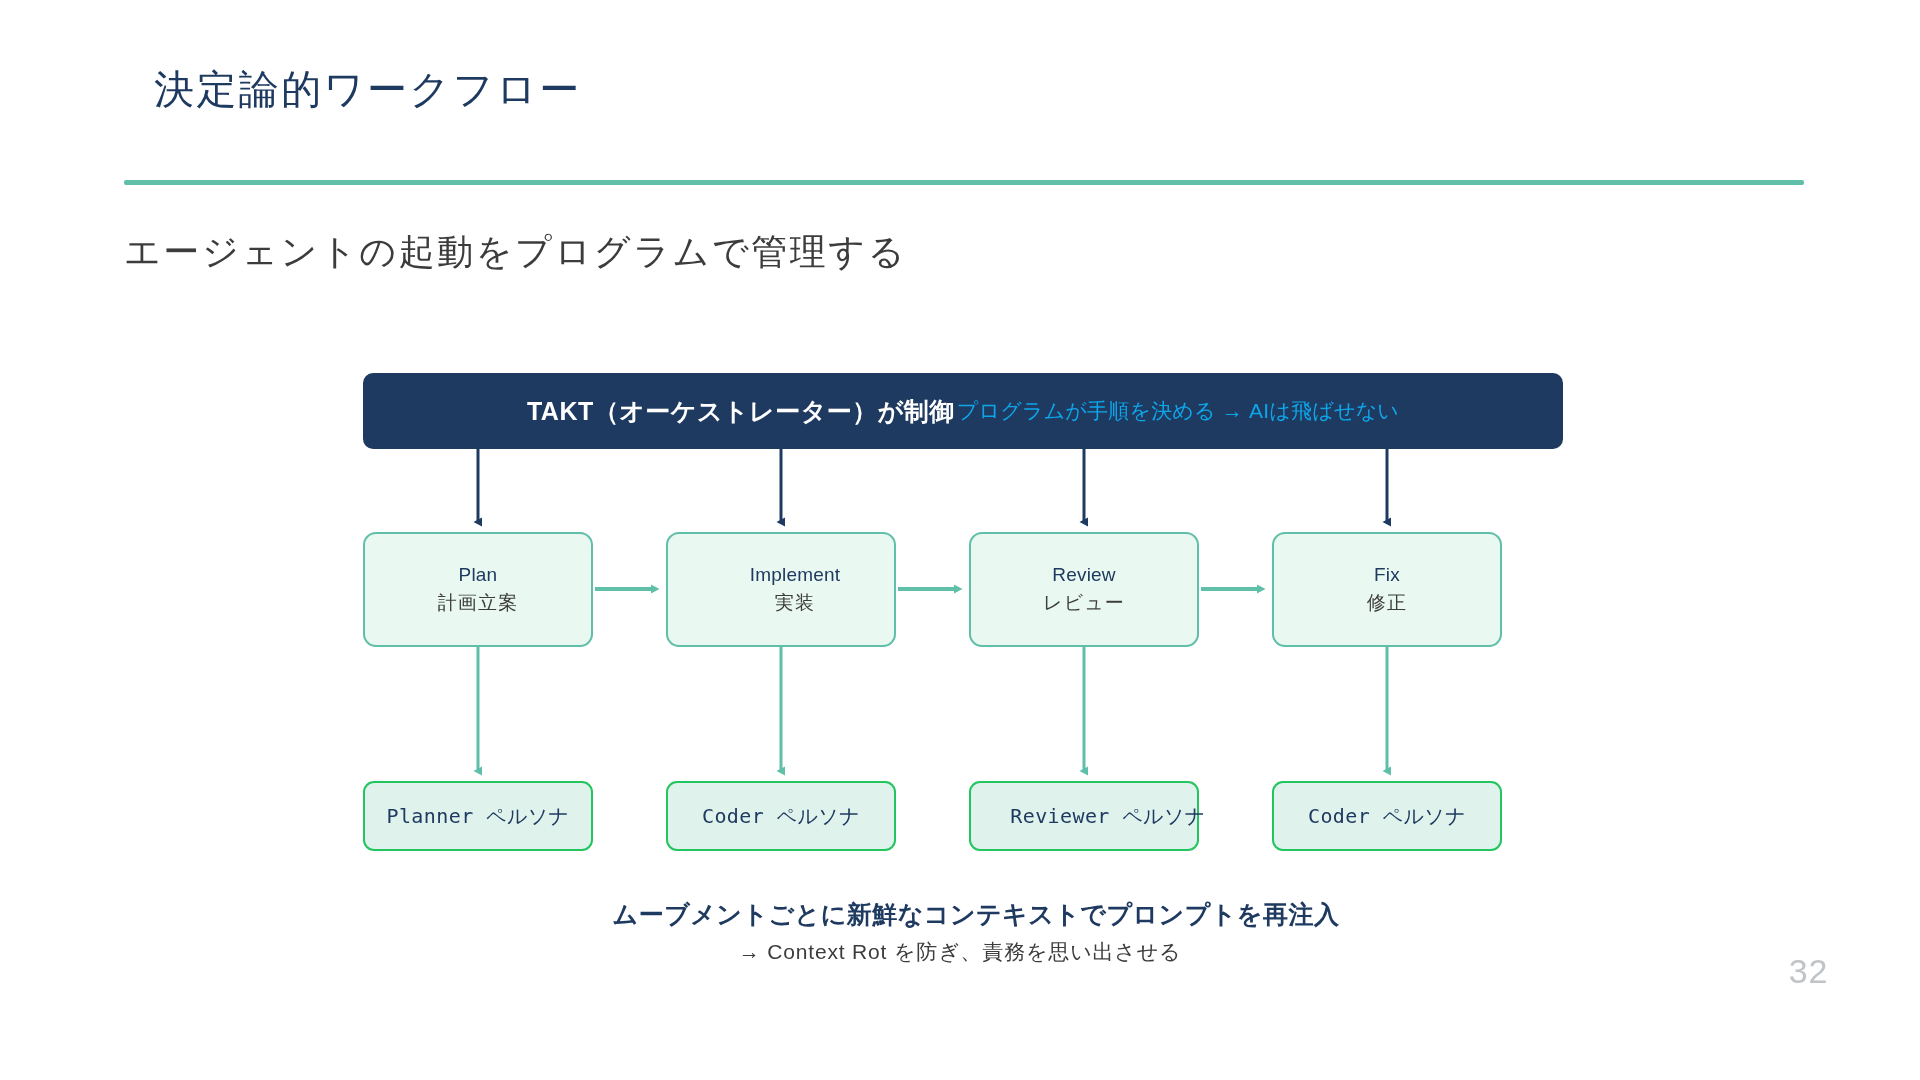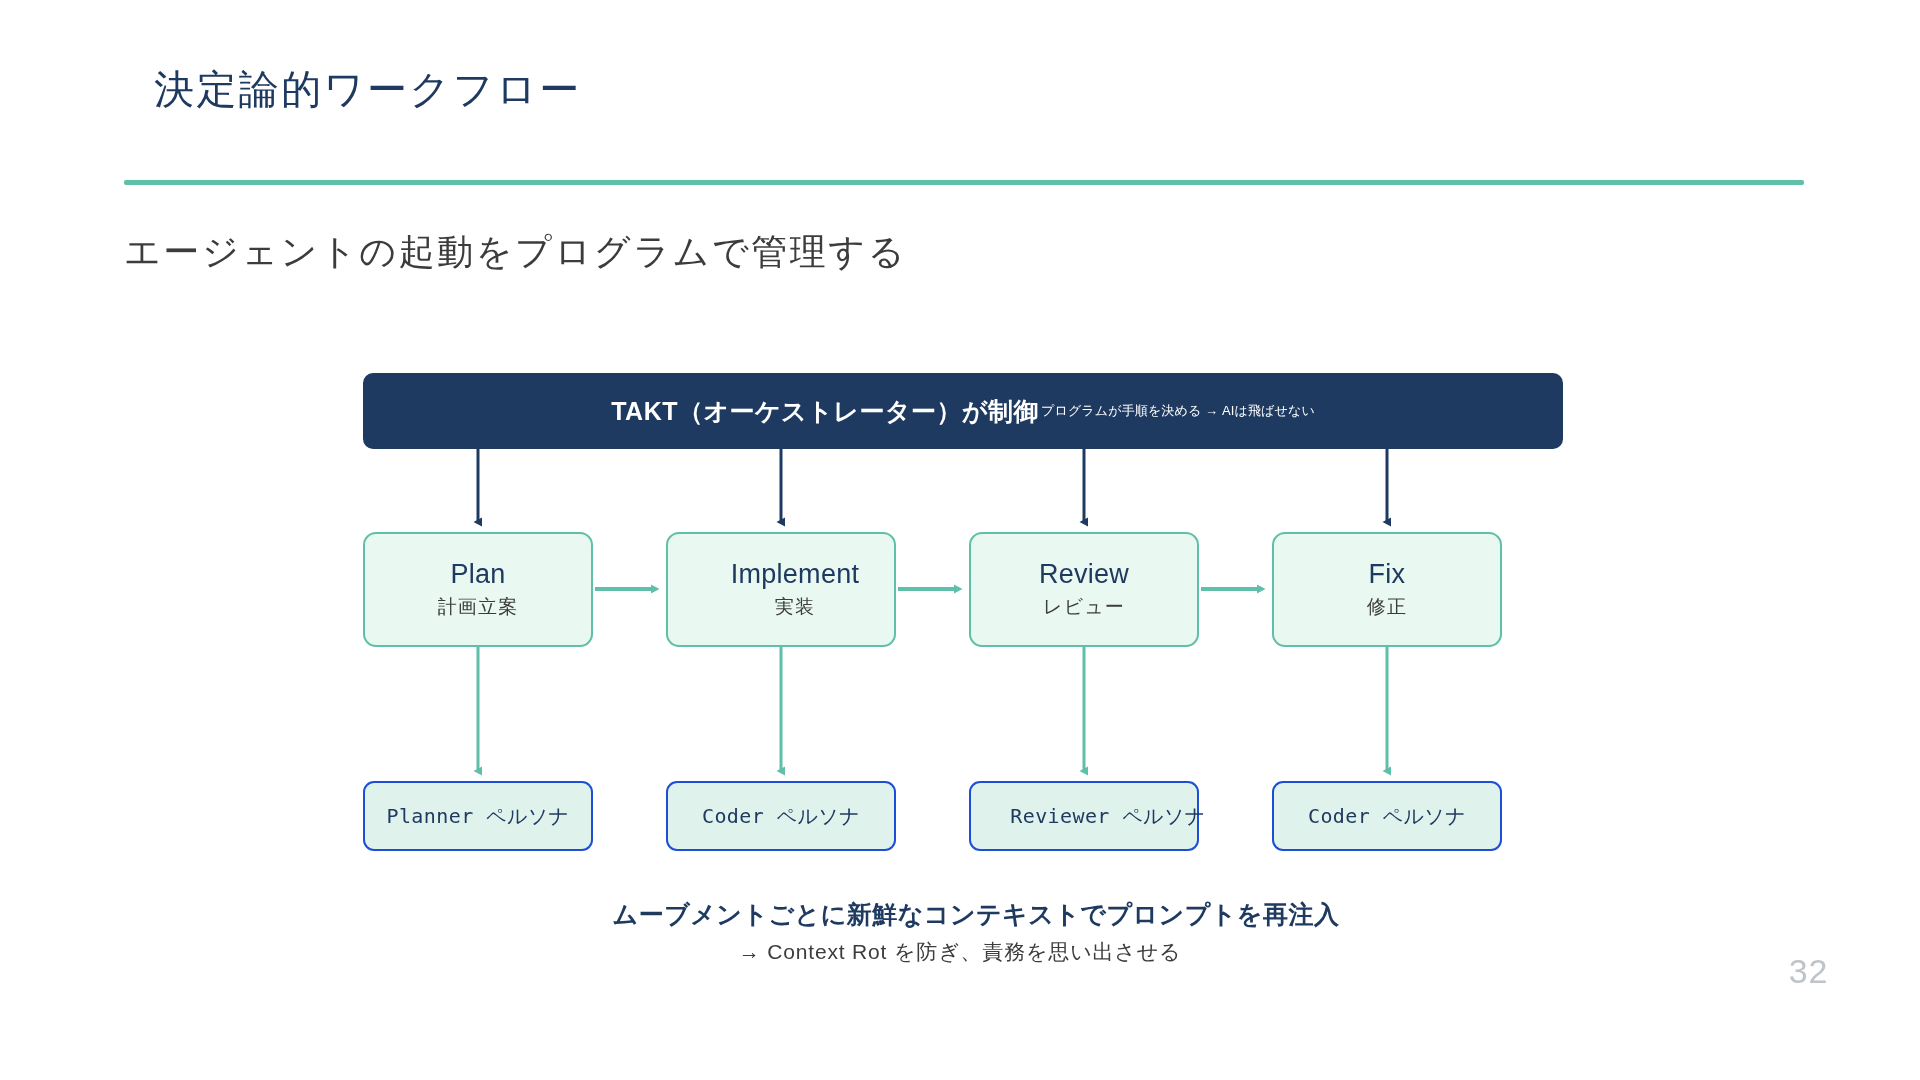--- a/index.html
+++ b/index.html
@@ -78,23 +78,23 @@
     gap: 2px;
   }
   .orchestrator-title {
     font-size: 25px;
     font-weight: 700;
     color: #FFFFFF;
     letter-spacing: 0.02em;
     white-space: nowrap;
   }
   .orchestrator-sub {
-    font-size: 13px;
-    font-weight: 400;
-    color: #ffffff;
+    font-size: 21px;
+    font-weight: 400;
+    color: #0ea5e9;
     letter-spacing: 0.01em;
     white-space: nowrap;
   }
 
   
   .connectors {
     position: absolute;
     left: 0;
     top: 0;
     width: 1200px;
@@ -111,21 +111,21 @@
     background: #E9F8F1;
     border: 2px solid #5FBFA8;
     border-radius: 13px;
     display: flex;
     flex-direction: column;
     align-items: center;
     justify-content: center;
     gap: 4px;
   }
   .stage-en {
-    font-size: 27px;
+    font-size: 19px;
     font-weight: 400;
     color: #1F3A60;
     letter-spacing: 0.01em;
     white-space: nowrap;
   }
   .stage-ja {
     font-size: 19px;
     font-weight: 400;
     color: #3C3C3C;
     letter-spacing: 0.06em;
@@ -137,21 +137,21 @@
   .stage-2 { left: 606px; }
   .stage-3 { left: 909px; }
 
   
   .persona {
     position: absolute;
     top: 408px;
     width: 230px;
     height: 70px;
     background: #DFF3EC;
-    border: 2px solid #1d4ed8;
+    border: 2px solid #22c55e;
     border-radius: 11px;
     display: flex;
     align-items: center;
     justify-content: center;
   }
   .persona-label {
     font-family: "DejaVu Sans Mono", "Liberation Mono", monospace;
     font-size: 20px;
     font-weight: 400;
     color: #1F3A60;

